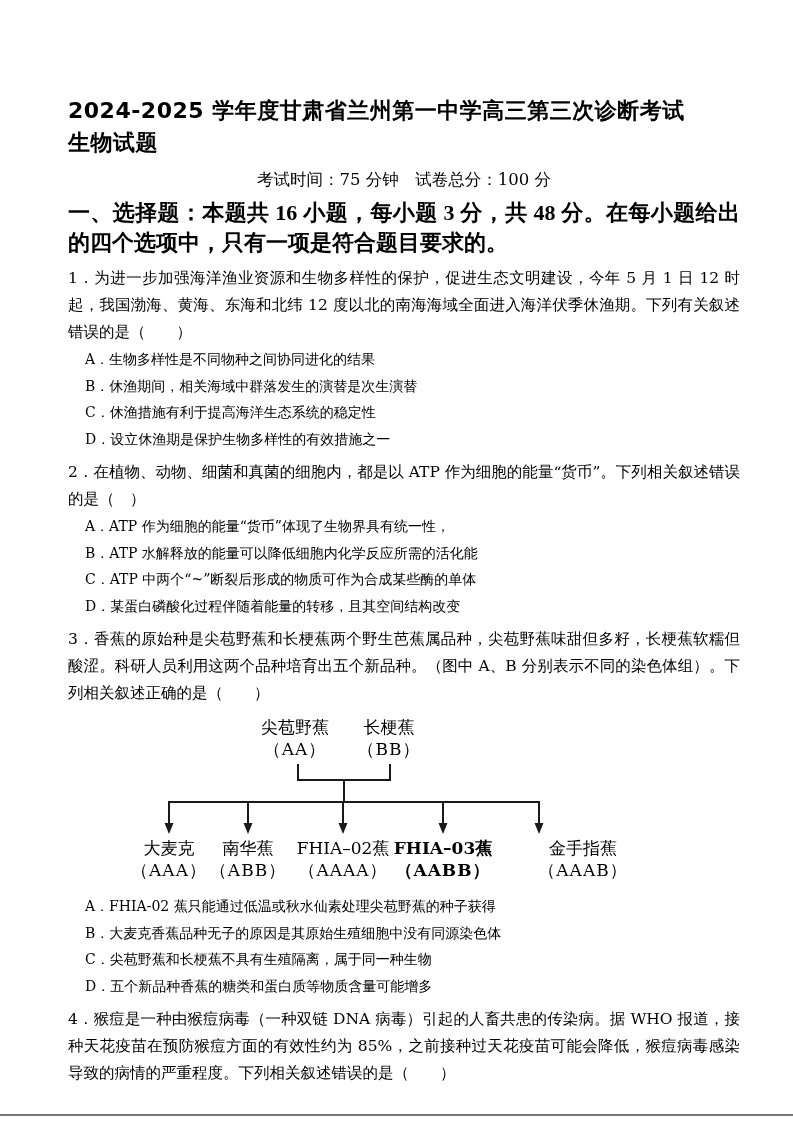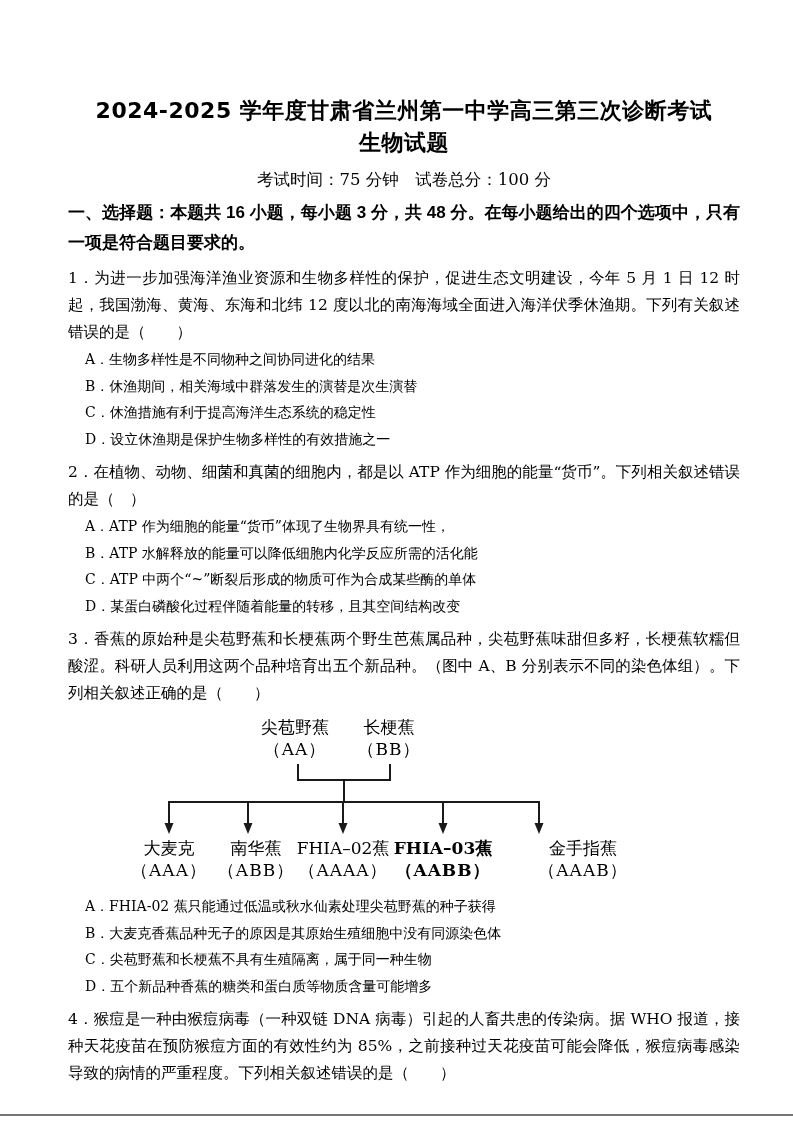--- a/index.html
+++ b/index.html
@@ -12,34 +12,34 @@
   }
   .page {
     position: absolute; inset: 0;
     padding: 94px 53px 0 68px;
   }
   .title {
     font-family: "DejaVu Sans", "Liberation Sans", sans-serif;
     font-weight: 700;
     font-size: 22px;
     line-height: 33px;
-    text-align: center;
+    text-align: left;
     letter-spacing: 0.5px;
   }
   .title.sub { font-size: 22px; line-height: 32px; }
   .exam-info {
     font-size: 16.5px;
     line-height: 28px;
     text-align: center;
     margin-top: 7px;
   }
   .section-heading {
-    font-family: Liberation Sans, sans-serif;
+    font-family: Liberation Serif, serif;
     font-weight: 700;
-    font-size: 17px;
+    font-size: 22px;
     line-height: 30px;
     text-align: justify;
     margin-top: 4px;
   }
   .question { margin-top: 7px; }
   .stem {
     font-size: 15.5px;
     line-height: 27px;
     text-align: justify;
   }
@@ -63,21 +63,21 @@
     font-size: 17px;
     line-height: 22px;
     white-space: nowrap;
   }
   .dg .genome { letter-spacing: 1px; }
   .p-row { top: 1px; }
   .c-row { top: 122px; }
   .p1 { left: 165px; }
   .p2 { left: 259px; }
   .c1 { left: 39px; }
-  .c2 { left: 126px; }
+  .c2 { left: 118px; }
   .c3 { left: 213px; }
   .c4 { left: 313px; font-weight: bold; }
   .c5 { left: 409px; margin-left: 44px; }
   .bottom-rule {
     position: absolute;
     left: 0; right: 0; bottom: 6px;
     height: 2px;
     background: #767676;
   }
 </style>

